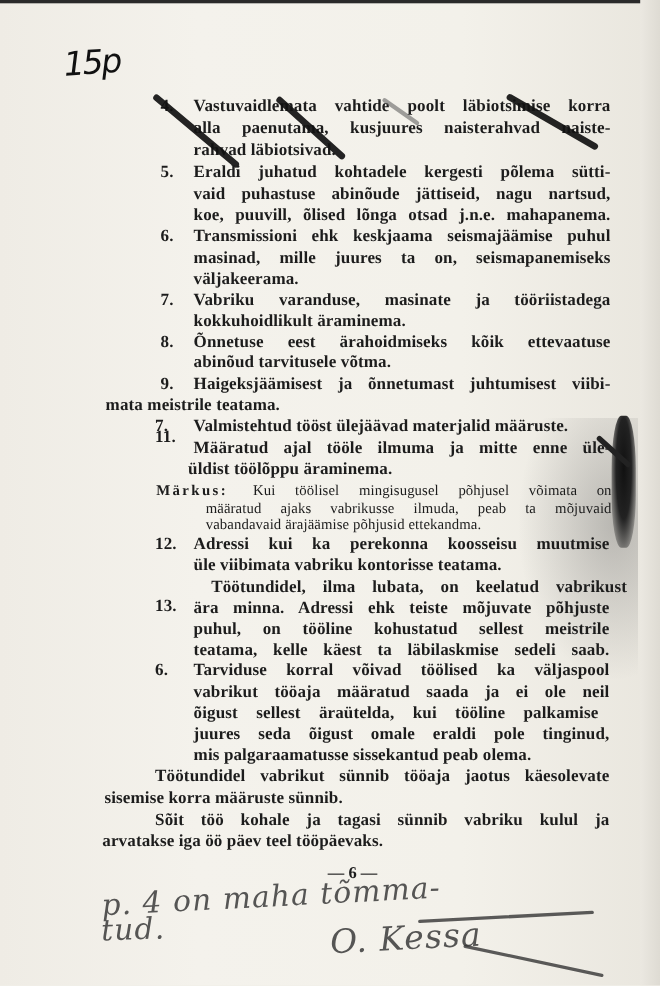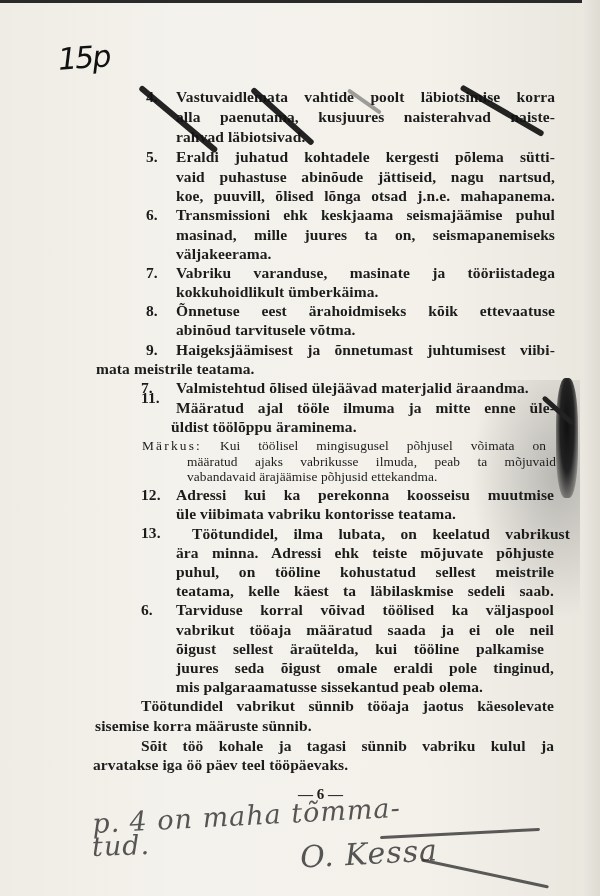--- a/index.html
+++ b/index.html
@@ -26,21 +26,21 @@
   }
   .text {
     position: absolute; left: 0; top: 0; width: 600px;
     font-size: 15.5px; line-height: 19.6px; font-weight: bold;
     letter-spacing: 0.1px;
   }
   .line { position: absolute; white-space: nowrap; }
   .just { text-align: justify; text-align-last: justify; }
   .num { position: absolute; }
   .note { font-size: 13.4px; line-height: 16px; font-weight: normal; }
-  .spaced { letter-spacing: 2.2px; font-weight: normal; }
+  .spaced { letter-spacing: 2.2px; font-weight: bold; }
   .strike {
     position: absolute; height: 6px; background: #111; border-radius: 3px;
     transform-origin: left center; opacity: 0.92;
   }
   .strike.light { background: #555; opacity: 0.55; height: 4px; }
   .smudge {
     position: absolute; left: 556px; top: 378px; width: 22px; height: 120px;
     background: radial-gradient(ellipse at 50% 40%, #111 0%, #222 45%, rgba(40,40,40,0.4) 75%, rgba(0,0,0,0) 100%);
     border-radius: 40%;
   }
@@ -94,61 +94,61 @@
     <div>
       <span class="num" style="left:146px;top:205px">6.</span>
       <span class="line just" style="left:176px;top:205px;width:379px">Transmissioni ehk keskjaama seismajäämise puhul</span>
       <span class="line just" style="left:176px;top:225px;width:379px">masinad, mille juures ta on, seismapanemiseks</span>
       <span class="line" style="left:176px;top:244px">väljakeerama.</span>
     </div>
 
     <div>
       <span class="num" style="left:146px;top:263px">7.</span>
       <span class="line just" style="left:176px;top:263px;width:379px">Vabriku varanduse, masinate ja tööriistadega</span>
-      <span class="line" style="left:176px;top:282px">kokkuhoidlikult ümberkäima.</span>
+      <span class="line" style="left:176px;top:282px">kokkuhoidlikult äraminema.</span>
     </div>
 
     <div>
       <span class="num" style="left:146px;top:301px">8.</span>
       <span class="line just" style="left:176px;top:301px;width:379px">Õnnetuse eest ärahoidmiseks kõik ettevaatuse</span>
       <span class="line" style="left:176px;top:320px">abinõud tarvitusele võtma.</span>
     </div>
 
     <div>
       <span class="num" style="left:146px;top:340px">9.</span>
       <span class="line just" style="left:176px;top:340px;width:379px">Haigeksjäämisest ja õnnetumast juhtumisest viibi-</span>
       <span class="line" style="left:96px;top:359px">mata meistrile teatama.</span>
     </div>
 
     <div>
       <span class="num" style="left:141px;top:378px">7.</span>
-      <span class="line" style="left:176px;top:378px">Valmistehtud õlised ülejäävad materjalid äraandma.</span>
+      <span class="line" style="left:176px;top:378px">Valmistehtud tööst ülejäävad materjalid määruste.</span>
     </div>
 
     <div>
       <span class="num" style="left:141px;top:388px">11.</span>
       <span class="line just" style="left:176px;top:398px;width:379px">Määratud ajal tööle ilmuma ja mitte enne üle-</span>
       <span class="line" style="left:171px;top:417px">üldist töölõppu äraminema.</span>
     </div>
 
     <div class="note">
       <span class="line spaced" style="left:142px;top:438px">Märkus:</span>
-      <span class="line just" style="left:220px;top:438px;width:326px">Kui töölisel mingisugusel põhjusel võimata on</span>
+      <span class="line just" style="left:230px;top:438px;width:326px">Kui töölisel mingisugusel põhjusel võimata on</span>
       <span class="line just" style="left:187px;top:454px;width:369px">määratud ajaks vabrikusse ilmuda, peab ta mõjuvaid</span>
       <span class="line" style="left:187px;top:469px">vabandavaid ärajäämise põhjusid ettekandma.</span>
     </div>
 
     <div>
       <span class="num" style="left:141px;top:485px">12.</span>
       <span class="line just" style="left:176px;top:485px;width:378px">Adressi kui ka perekonna koosseisu muutmise</span>
       <span class="line" style="left:176px;top:504px">üle viibimata vabriku kontorisse teatama.</span>
     </div>
 
     <div>
-      <span class="num" style="left:141px;top:523px">13.</span>
+      <span class="num" style="left:141px;top:541px">13.</span>
       <span class="line just" style="left:192px;top:524px;width:378px">Töötundidel, ilma lubata, on keelatud vabrikust</span>
       <span class="line just" style="left:176px;top:543px;width:378px">ära minna. Adressi ehk teiste mõjuvate põhjuste</span>
       <span class="line just" style="left:176px;top:562px;width:378px">puhul, on tööline kohustatud sellest meistrile</span>
       <span class="line just" style="left:176px;top:581px;width:378px">teatama, kelle käest ta läbilaskmise sedeli saab.</span>
     </div>
 
     <div>
       <span class="num" style="left:141px;top:600px">6.</span>
       <span class="line just" style="left:176px;top:600px;width:378px">Tarviduse korral võivad töölised ka väljaspool</span>
       <span class="line just" style="left:176px;top:620px;width:378px">vabrikut tööaja määratud saada ja ei ole neil</span>

